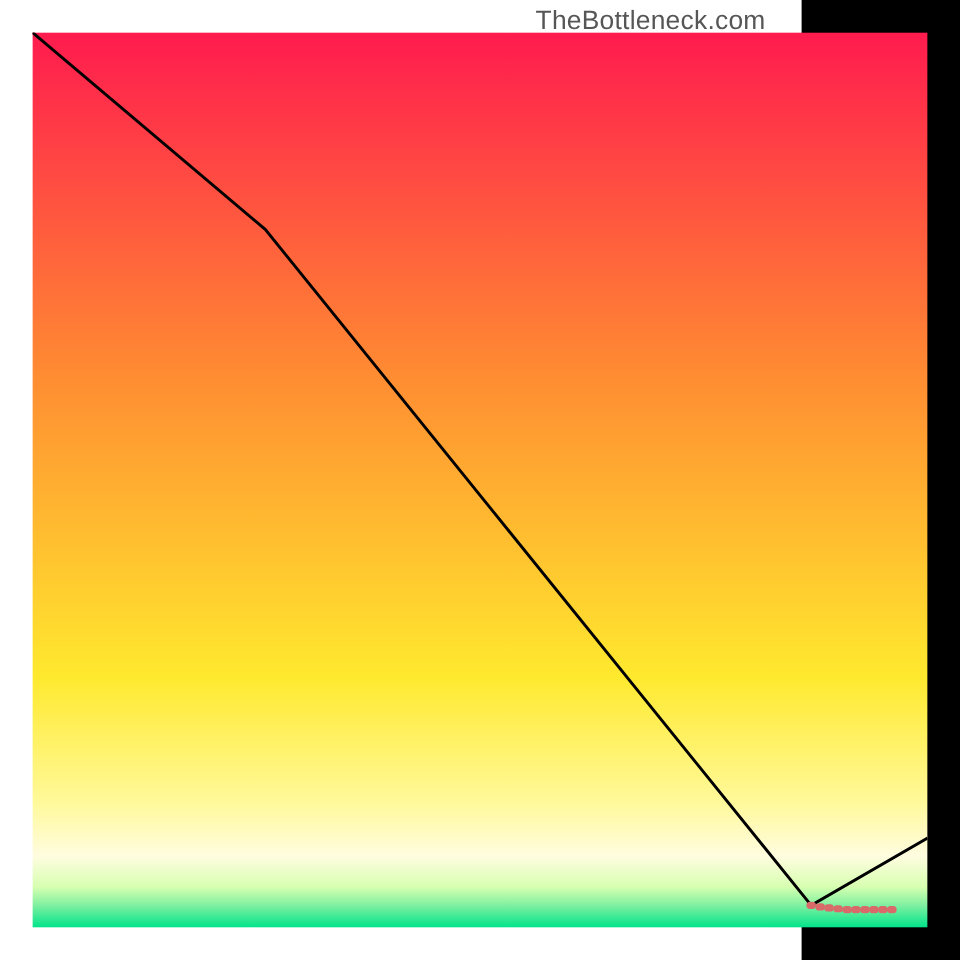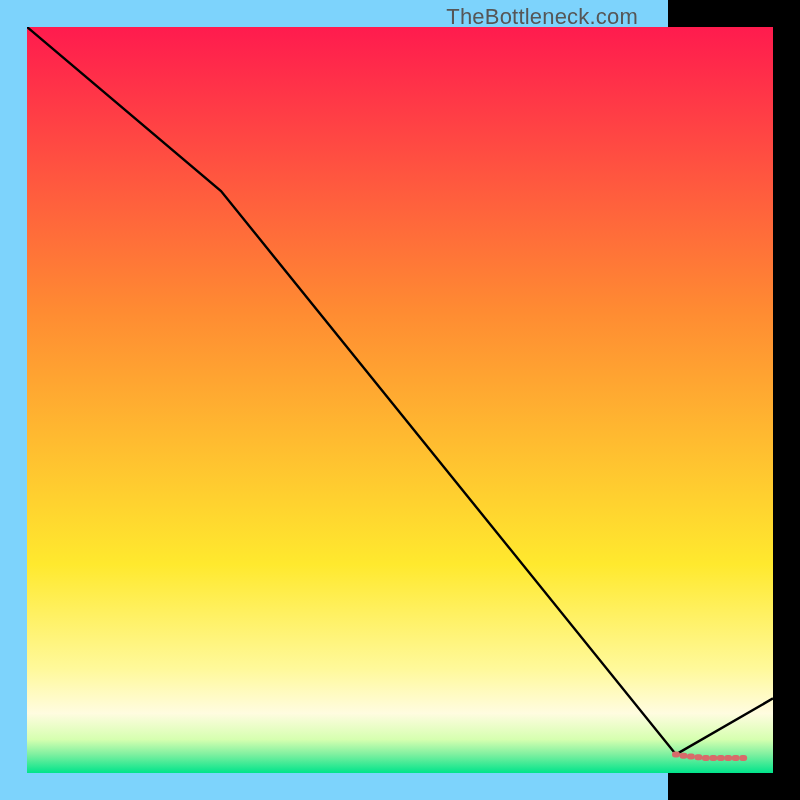--- a/index.html
+++ b/index.html
@@ -7,21 +7,21 @@
     padding: 0;
     width: 800px;
     height: 800px;
     background: #000;
     overflow: hidden;
   }
   .stage {
     position: relative;
     width: 668px;
     height: 800px;
-    background: #7dd3fc;
+    background: #ffffff;
   }
   .plot {
     position: absolute;
     left: 27px;
     top: 27px;
     width: 746px;
     height: 746px;
   }
   .gradient {
     position: absolute;

